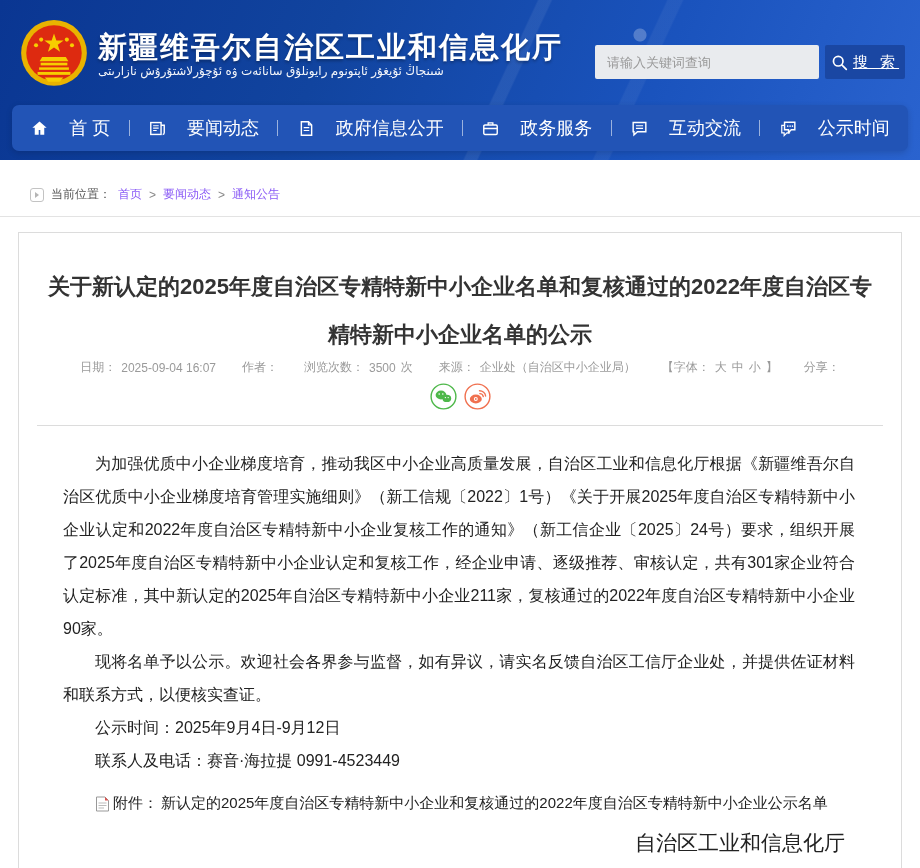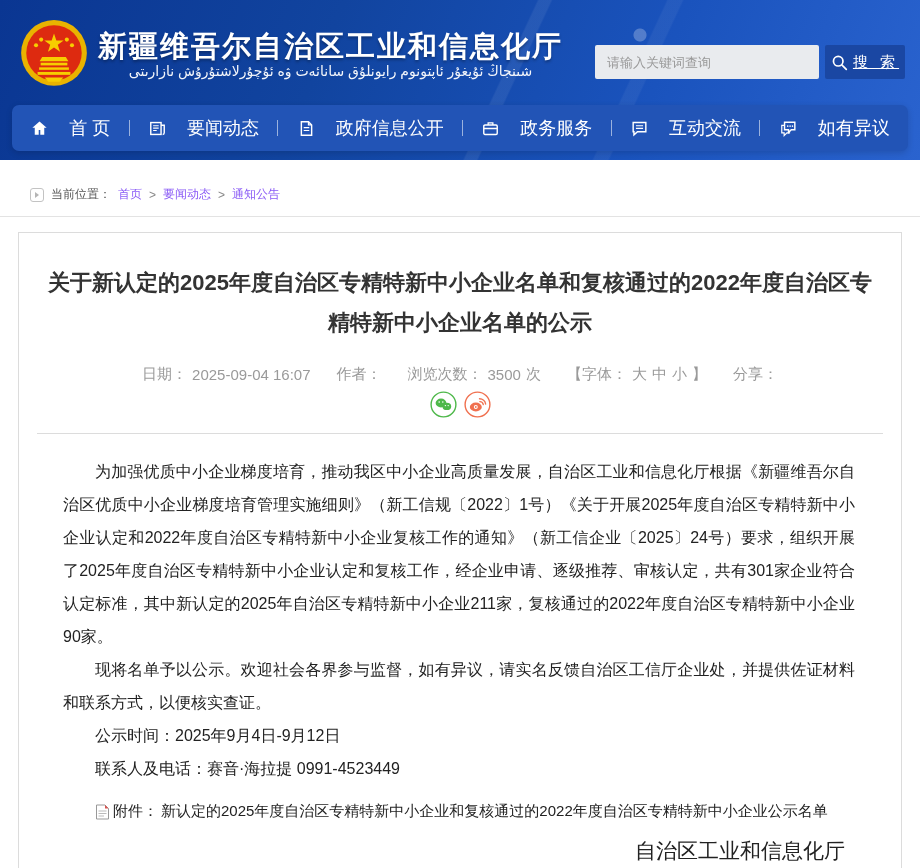--- a/index.html
+++ b/index.html
@@ -12,21 +12,21 @@
   .header::before { content:""; position:absolute; inset:0;
     background:
       linear-gradient(115deg, transparent 54%, rgba(255,255,255,.07) 54.2%, rgba(255,255,255,.07) 55.4%, transparent 55.6%),
       linear-gradient(115deg, transparent 67%, rgba(255,255,255,.05) 67.2%, rgba(255,255,255,.05) 68.6%, transparent 68.8%),
       radial-gradient(circle at 640px 35px, rgba(255,255,255,.25) 0 6px, transparent 7px);
   }
   .brand { position:absolute; left:20px; top:16px; display:flex; align-items:center; gap:10px; z-index:2; }
   .brand-text { display:flex; flex-direction:column; }
   .org-zh { color:#fff; font-size:29px; font-weight:bold; letter-spacing:2px;
     text-shadow:0 2px 3px rgba(0,0,0,.3); line-height:1.2; }
-  .org-ug { color:#fff; font-size:14px; text-align:center; opacity:.95; }
+  .org-ug { color:#fff; font-size:12px; opacity:.95; }
 
   .search { position:absolute; right:15px; top:45px; display:flex; z-index:2; }
   .search-input { width:224px; height:34px; border:none; outline:none; background:#e9ebee;
     padding:0 12px; font-size:13px; color:#333; border-radius:2px; }
   .search-input::placeholder { color:#999; }
   .search-btn { width:80px; height:34px; margin-left:6px; background:#1a47a3; color:#fff; border:none;
     font-size:15px; letter-spacing:4px; display:flex; align-items:center; justify-content:center; gap:5px;
     border-radius:2px; cursor:pointer;text-decoration:underline; }
 
   .nav { position:absolute; left:12px; right:12px; bottom:9px; height:46px; background:#2254b6;
@@ -41,24 +41,24 @@
   .crumb-icon { width:14px; height:14px; border:1px solid #c3c3c3; border-radius:3px; position:relative; }
   .crumb-icon::after { content:""; position:absolute; left:4px; top:3.5px; border-left:4px solid #b5b5b5;
     border-top:3px solid transparent; border-bottom:3px solid transparent; }
   .breadcrumb a { color:#8b5cf6; text-decoration:none; cursor:pointer; }
   .crumb-sep { color:#888; }
   .page-divider { border:none; border-top:1px solid #e3e3e3; margin-top:13px; }
 
   
   .content-box { margin:15px 18px 0; border:1px solid #dcdcdc; background:#fff; height:720px; }
   .article-title { margin:30px auto 0; width:844px; text-align:center; font-size:22px; font-weight:bold;
-    line-height:40px; color:#333; }
-
-  .meta-row { margin-top:22px; display:flex; justify-content:center; align-items:center; gap:26px;
-    font-size:15px; color:#9a9a9a; white-space:nowrap; }
+    line-height:48px; color:#333; }
+
+  .meta-row { display:flex; justify-content:center; align-items:center; gap:26px;
+    font-size:12px; color:#9a9a9a; white-space:nowrap; }
   .mg { display:flex; align-items:center; gap:5px; }
   .font-size-btn { cursor:pointer; }
   .share-row { display:flex; justify-content:center; gap:7px; margin-top:7px; }
   .share-btn { width:27px; height:27px; cursor:pointer; background:none; border:none; padding:0; }
 
   .meta-divider { border:none; border-top:1px solid #dcdcdc; margin:15px 18px 0; }
 
   
   .article-body { margin:21px 46px 0 44px; font-size:16px; line-height:33px; color:#222;
     text-align:justify; }
@@ -148,21 +148,21 @@
     </div>
     <div class="nav-sep"></div>
     <div class="nav-item">
       <svg width="19" height="19" viewBox="0 0 24 24">
         <path d="M7 4h13v9.5h-4.5L12 17v-3.5H7z" fill="none" stroke="#fff" stroke-width="1.8"></path>
         <path d="M7 8H3.5v9.5h3V21l3.5-3.5h4" fill="none" stroke="#fff" stroke-width="1.5"></path>
         <circle cx="11" cy="9" r="1" fill="#fff"></circle>
           <circle cx="14" cy="9" r="1" fill="#fff"></circle>
           <circle cx="17" cy="9" r="1" fill="#fff"></circle>
       </svg>
-      <span>如有异议</span>
+      <span>公示时间</span>
     </div>
   </nav>
 </div>
 
 <div class="breadcrumb">
   <span class="crumb-icon"></span>
   <span>当前位置：</span>
   <a>首页</a>
   <span class="crumb-sep">&gt;</span>
   <a>要闻动态</a>
@@ -181,20 +181,24 @@
     </span>
     <span class="mg">
       <span>作者：</span>
     </span>
     <span class="mg">
       <span>浏览次数：</span>
       <span>3500</span>
       <span>次</span>
     </span>
     <span class="mg">
+      <span>来源：</span>
+      <span>企业处（自治区中小企业局）</span>
+    </span>
+    <span class="mg">
       <span>【字体：</span>
       <span class="font-size-btn">大</span>
       <span class="font-size-btn">中</span>
       <span class="font-size-btn">小</span>
       <span>】</span>
     </span>
     <span class="mg">
       <span>分享：</span>
     </span>
   </div>

